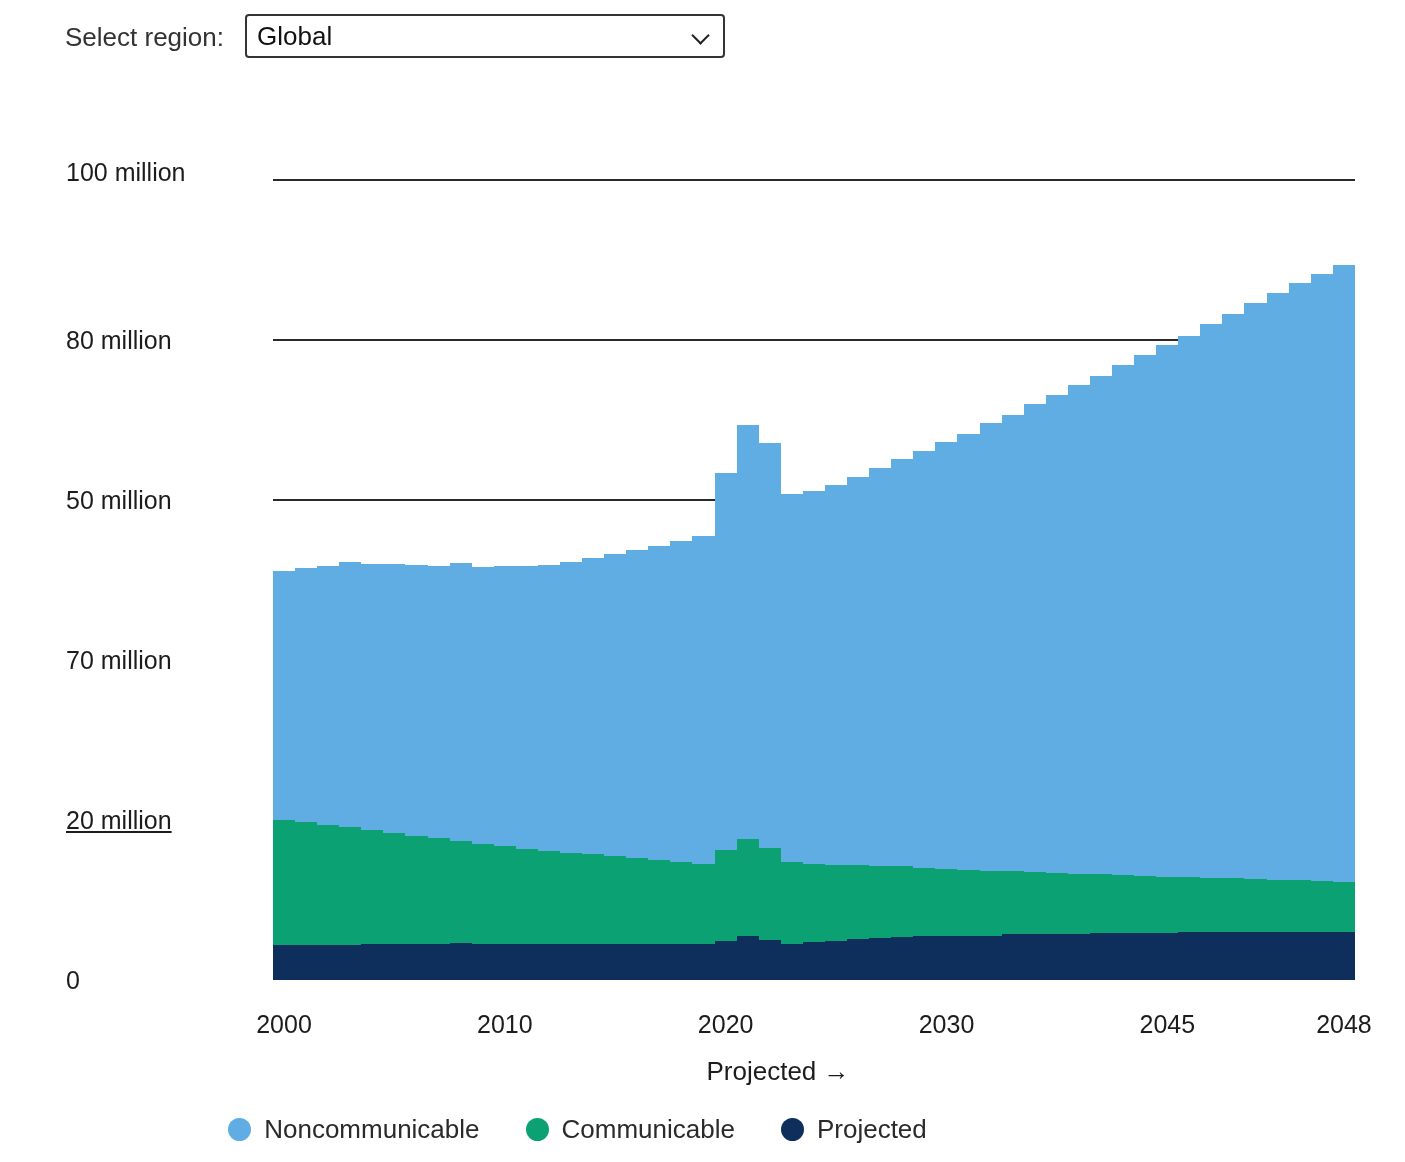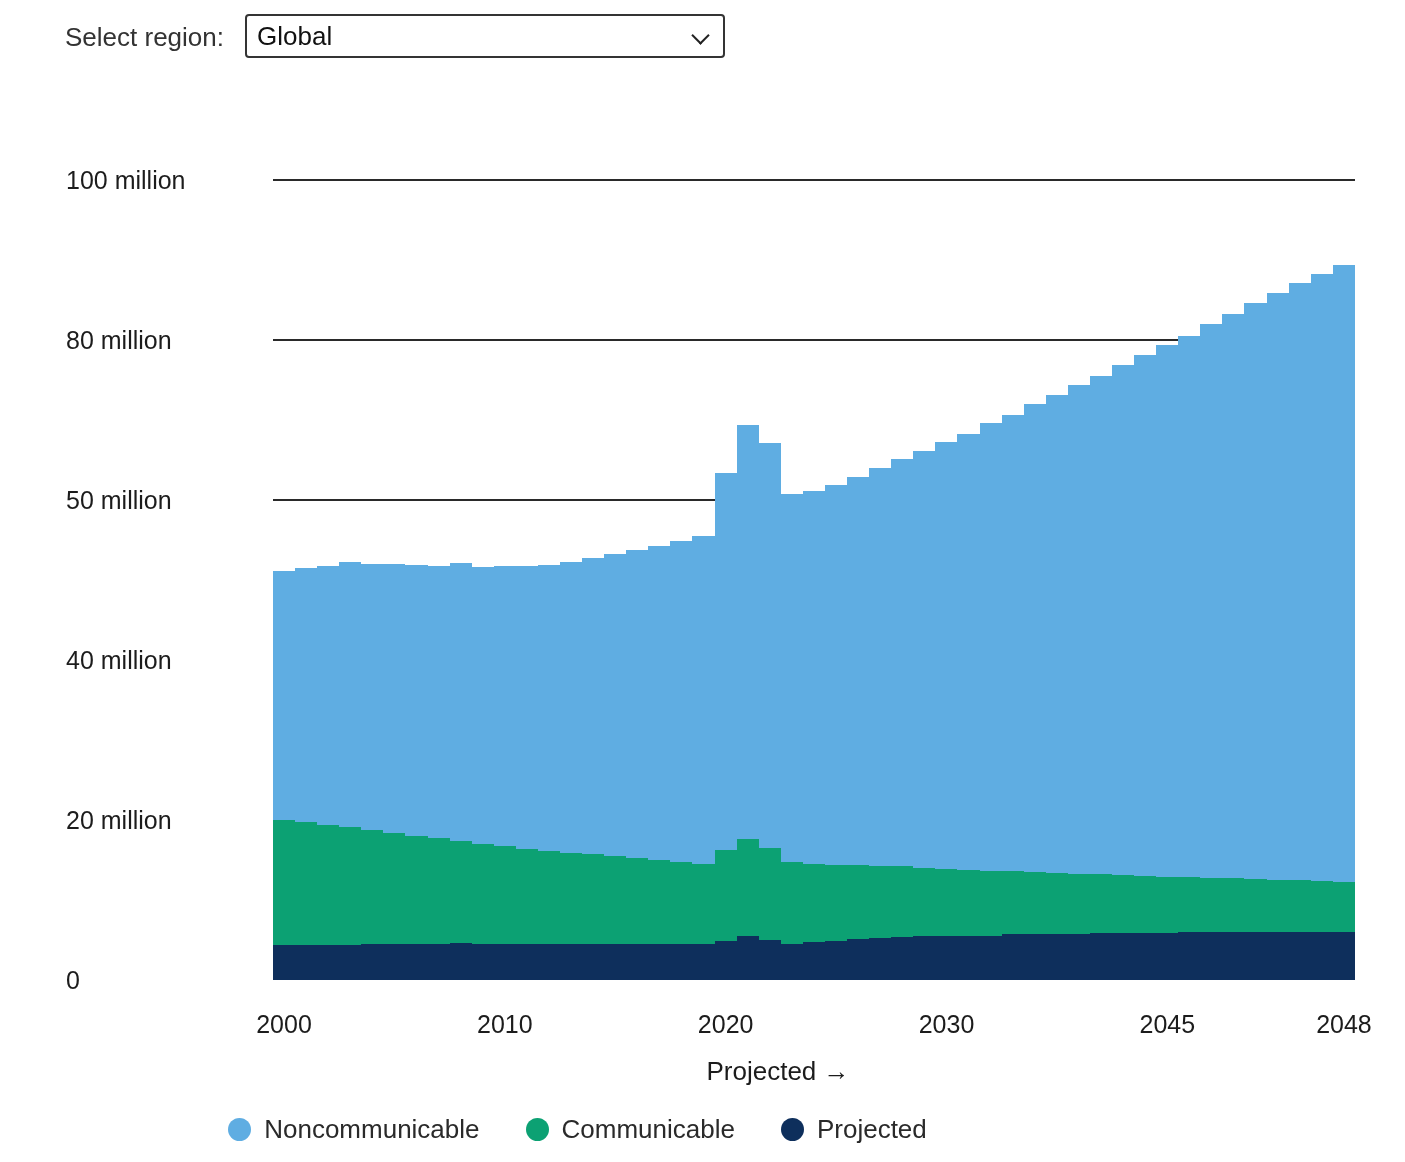--- a/index.html
+++ b/index.html
@@ -66,29 +66,29 @@
 </head>
 <body>
 
 <span class="control-label">Select region:</span>
 <select class="region-select" aria-label="Select region"><option>Global</option></select>
 <span class="select-chevron"></span>
 
 <div id="chart-layer">
     <div class="y-label" style="top: 963px;">0</div>
     <div class="gridline" style="left: 273px; width: 1082px; top: 819px;"></div>
-    <div class="y-label" style="top: 803px;">20 million</div>
+    <div class="y-label" style="top: 803px; text-decoration: underline;">20 million</div>
     <div class="gridline" style="left: 273px; width: 1082px; top: 659px;"></div>
-    <div class="y-label" style="top: 643px;">40 million</div>
+    <div class="y-label" style="top: 643px;">70 million</div>
     <div class="gridline" style="left: 273px; width: 1082px; top: 499px;"></div>
     <div class="y-label" style="top: 483px;">50 million</div>
     <div class="gridline" style="left: 273px; width: 1082px; top: 339px;"></div>
     <div class="y-label" style="top: 323px;">80 million</div>
     <div class="gridline" style="left: 273px; width: 1082px; top: 179px;"></div>
-    <div class="y-label" style="top: 163px;">100 million</div>
+    <div class="y-label" style="top: 155px;">100 million</div>
     <div class="bars" style="left: 273px; top: 180px; width: 1082px; height: 800px;">
       <div class="bar" style="height: 408.8px;">
         <div class="seg" style="height: 248.8px; background: rgb(95, 173, 226);"></div>
         <div class="seg" style="height: 124.8px; background: rgb(12, 161, 115);"></div>
         <div class="seg" style="height: 35.2px; background: rgb(14, 47, 92);"></div>
       </div>
       <div class="bar" style="height: 412px;">
         <div class="seg" style="height: 254.4px; background: rgb(95, 173, 226);"></div>
         <div class="seg" style="height: 122.4px; background: rgb(12, 161, 115);"></div>
         <div class="seg" style="height: 35.2px; background: rgb(14, 47, 92);"></div>

